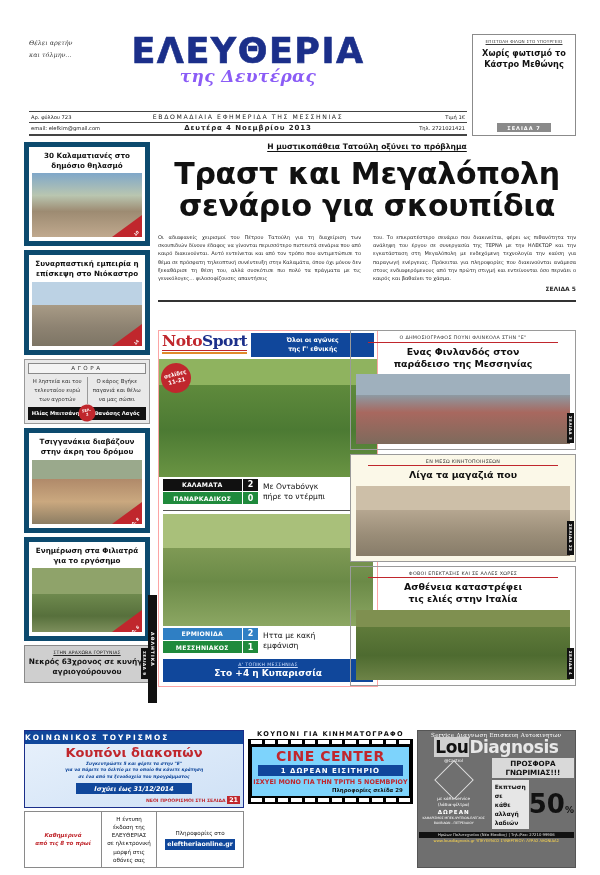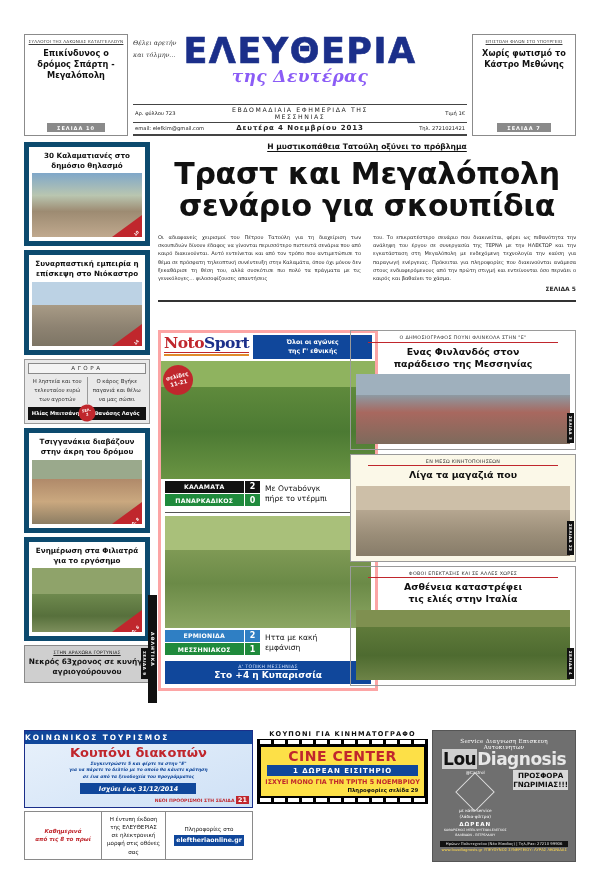--- a/index.html
+++ b/index.html
@@ -57,21 +57,21 @@
   .lead{position:absolute;left:158px;top:142px;width:418px;}
   .lead-kicker{text-align:center;font-size:7.6px;font-weight:700;color:#111;text-decoration:underline;text-underline-offset:2px;padding-bottom:2px;}
   .lead-h1{text-align:center;font-size:30px;font-weight:700;line-height:1.08;color:#111;letter-spacing:-.3px;margin-top:5px;}
   .lead-body{display:flex;gap:12px;margin-top:10px;font-size:5.1px;line-height:1.62;color:#2a2a2a;text-align:justify;}
   .lead-body p{margin:0;}
   .lead-body .col{flex:1;}
   .seld{font-weight:700;font-size:6px;}
   .lead-rule{border-top:2px solid #333;margin-top:6px;}
 
   
-  .sport{position:absolute;left:158px;top:330px;width:220px;border:3px solid #fca5a5;background:#fff;box-sizing:border-box;}
+  .sport{position:absolute;left:158px;top:330px;width:220px;border:1px solid #fca5a5;background:#fff;box-sizing:border-box;}
   .sport-hd{display:flex;align-items:flex-start;padding:2px 3px 0;}
   .ns-logo{font-family:"DejaVu Serif","Liberation Serif",serif;font-weight:700;font-size:15.5px;letter-spacing:-.5px;line-height:1;}
   .ns-noto{color:#c0272d;}
   .ns-sport{color:#1b2f8a;}
   .ns-bars{margin-top:1px;}
   .ns-bars div{height:1.6px;margin-bottom:1px;}
   .ns-b1{background:#c0272d;width:100%;}
   .ns-b2{background:#e08b2a;width:100%;}
   .ns-banner{flex:1;margin-left:4px;background:#10479b;color:#fff;font-size:6.2px;font-weight:700;text-align:center;line-height:1.45;padding:3px 2px;}
   .ns-photo{position:relative;width:100%;height:118px;overflow:hidden;margin-top:2px;}
@@ -115,27 +115,27 @@
   .as3{width:78px;text-align:center;color:#111;}
   .as3 .site{background:#10479b;color:#fff;font-weight:700;font-size:6.2px;padding:1px 2px;margin-top:1.5px;display:inline-block;}
 
   .ad2{width:178px;}
   .cine-hd{text-align:center;font-size:6.6px;font-weight:700;letter-spacing:1.2px;color:#111;margin-bottom:1px;}
   .film{background:#000;padding:5px 4px;position:relative;}
   .perf{position:absolute;left:0;right:0;height:5px;display:flex;gap:3px;padding:0 3px;}
   .perf.top{top:1px;}
   .perf.bot{bottom:1px;}
   .perf span{flex:1;background:#fff;height:4px;}
-  .cine-box{background:#fde047;text-align:center;padding:2px 0 3px;margin:3px 0;}
+  .cine-box{background:#7dd3fc;text-align:center;padding:2px 0 3px;margin:3px 0;}
   .cine-name{color:#c0272d;font-size:14px;font-weight:700;letter-spacing:.5px;line-height:1;}
   .cine-band{background:#10479b;color:#fff;font-size:7px;font-weight:700;letter-spacing:1px;margin:2px 6px;padding:1.5px 0;}
   .cine-red{color:#c0272d;font-size:6.4px;font-weight:700;margin-top:2px;}
   .cine-info{text-align:right;font-size:5.4px;font-weight:700;color:#111;padding-right:6px;margin-top:1px;}
 
-  .ad3{flex:1;background:#6f6f6f;border:1px solid #555;padding:7px;box-sizing:border-box;color:#fff;}
+  .ad3{flex:1;background:#6f6f6f;border:1px solid #555;padding:1px;box-sizing:border-box;color:#fff;}
   .a3-hd{text-align:center;font-family:"DejaVu Serif","Liberation Serif",serif;font-size:5.6px;letter-spacing:.3px;color:#fff;}
   .a3-logo{text-align:center;font-size:17px;font-weight:700;letter-spacing:-.5px;line-height:1;margin:1px 0 2px;color:#e8e8e8;}
   .a3-logo .lo{color:#111;background:#cfcfcf;padding:0 1px;}
   .a3-body{display:flex;gap:3px;}
   .a3-left{width:70px;font-size:4.2px;text-align:center;line-height:1.45;}
   .a3-dia{width:26px;height:26px;border:1px solid #ddd;transform:rotate(45deg);margin:2px auto;}
   .a3-right{flex:1;}
   .a3-offer{color:#111;background:#d9d9d9;font-size:7.2px;font-weight:700;text-align:center;padding:1px 0;}
   .a3-disc{display:flex;align-items:center;margin-top:2px;}
   .a3-disc-txt{flex:1;color:#111;background:#e6e6e6;font-size:6px;font-weight:700;line-height:1.5;padding:2px 3px;}
@@ -156,25 +156,20 @@
   .img-street{background:linear-gradient(#cdbfa8 0 35%,#b5a690 35%,#9a8d78 70%,#877c69);}
   .img-grass{background:linear-gradient(#7f9050 0 25%,#5f7a3a 25%,#4e6b30 65%,#6d8347);}
 </style>
 </head>
 <body>
 
 <div id="page">
 
   <div class="masthead">
 
-    <div class="side-tease">
-      <div class="st-kicker">ΣΥΛΛΟΓΟΙ ΤΗΣ ΛΑΚΩΝΙΑΣ ΚΑΤΑΓΓΕΛΛΟΥΝ</div>
-      <div class="st-title">Επικίνδυνος ο δρόμος Σπάρτη - Μεγαλόπολη</div>
-      <div class="st-page">ΣΕΛΙΔΑ 10</div>
-    </div>
 
     <div class="mast-center">
       <div class="mast-logo-row">
         <div class="motto">Θέλει αρετήν και τόλμην...</div>
         <div class="logo-wrap">
           <div class="logo-main">ΕΛΕΥΘΕΡΙΑ</div>
           <div class="logo-sub">της Δευτέρας</div>
         </div>
         <div class="motto"></div>
       </div>
@@ -450,20 +445,28 @@
         <div class="a3-left">
           <div>@Castrol</div>
           <div class="a3-dia"></div>
           <div>με κάθε service</div>
           <div>(λάδια-φίλτρα)</div>
           <div style="font-size:5.6px;font-weight:700;letter-spacing:1px">ΔΩΡΕΑΝ</div>
           <div style="font-size:3.2px">ΚΑΘΑΡΙΣΜΟΣ ΜΠΕΚ-ΨΥΓΕΙΩΝ-ΕΛΕΓΧΟΣ ΒΑΛΒΙΔΩΝ - ΠΕΤΡΕΛΑΙΟΥ</div>
         </div>
         <div class="a3-right">
           <div class="a3-offer">ΠΡΟΣΦΟΡΑ ΓΝΩΡΙΜΙΑΣ!!!</div>
+          <div class="a3-disc">
+            <div class="a3-disc-txt">
+              <div>Εκπτωση σε</div>
+              <div>κάθε αλλαγή</div>
+              <div>λαδιών</div>
+            </div>
+            <div class="a3-pct"><span>50</span><span style="font-size:9px">%</span></div>
+          </div>
         </div>
       </div>
       <div class="a3-foot">
         <span class="b1">Ηρώων Πολυτεχνείου (Νέα Είσοδος) | Τηλ./Fax: 27210 99906</span>
         <span class="b2">www.lousdiagnosis.gr</span>
         <span class="b2">ΥΠΕΥΘΥΝΟΣ ΣΥΝΕΡΓΕΙΟΥ: ΛΥΡΑΣ ΛΕΩΝΙΔΑΣ</span>
       </div>
     </div>
   </div>
 

